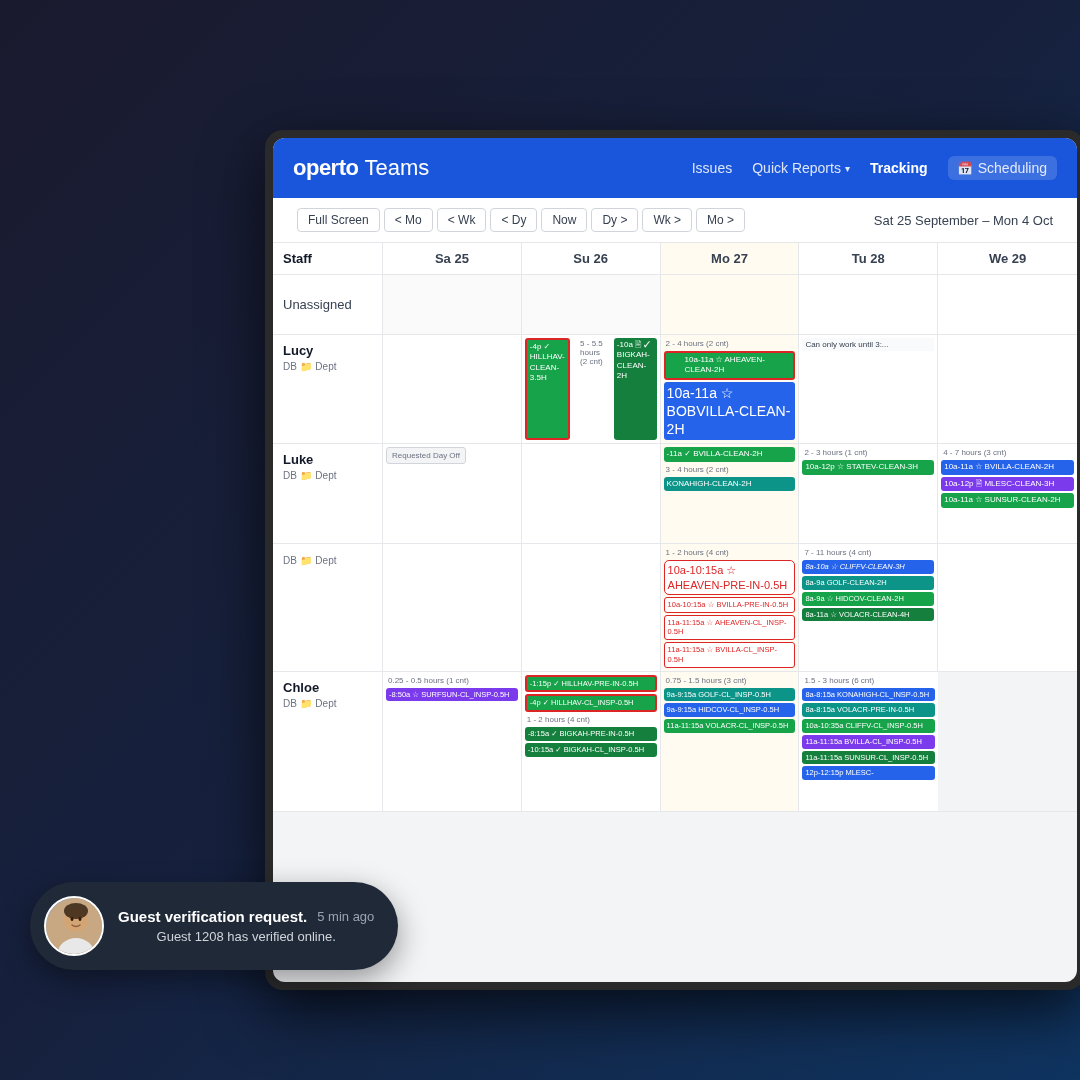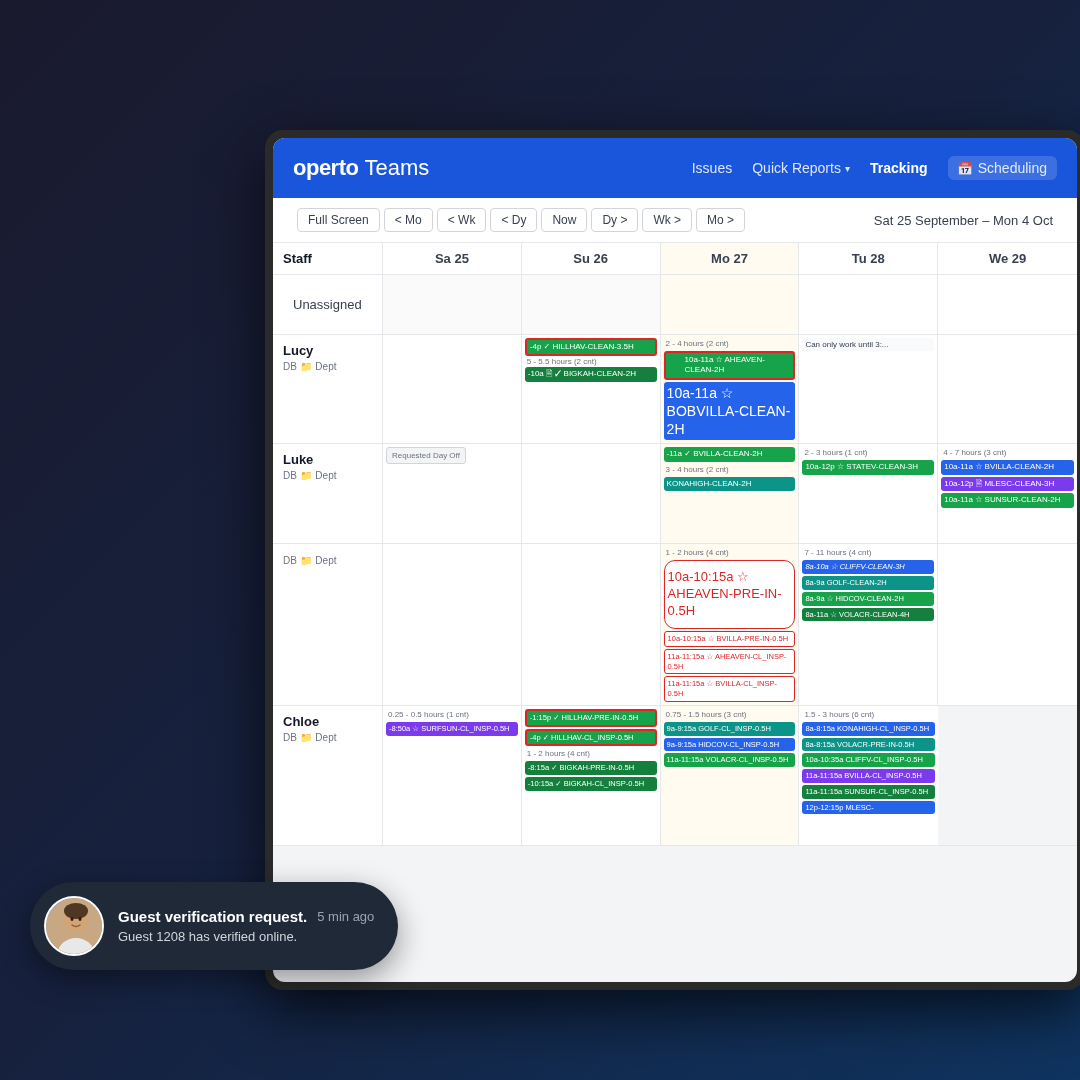--- a/index.html
+++ b/index.html
@@ -119,20 +119,21 @@
       left: 30px;
       background: #1f2937;
       border-radius: 50px;
       padding: 14px 24px 14px 14px;
       display: flex;
       align-items: center;
       gap: 14px;
       box-shadow: 0 10px 30px rgba(0,0,0,0.4);
       z-index: 100;
       max-width: 460px;
+      text-align: center;
     }
 
     .toast-avatar {
       width: 60px;
       height: 60px;
       border-radius: 50%;
       overflow: hidden;
       flex-shrink: 0;
       background: #9ca3af;
       border: 2px solid white;
@@ -214,41 +215,41 @@
     <div style="display:grid;grid-template-columns:110px repeat(5,1fr);background:white;border-bottom:1px solid #e5e7eb;">
       <div style="padding:8px 10px;font-size:13px;font-weight:700;color:#111827;border-right:1px solid #e5e7eb;">Staff</div>
       <div style="padding:8px 6px;font-size:13px;font-weight:600;color:#374151;text-align:center;border-right:1px solid #e5e7eb;">Sa 25</div>
       <div style="padding:8px 6px;font-size:13px;font-weight:600;color:#374151;text-align:center;border-right:1px solid #e5e7eb;">Su 26</div>
       <div style="padding:8px 6px;font-size:13px;font-weight:600;color:#374151;text-align:center;border-right:1px solid #e5e7eb;background:#fffbf0;">Mo 27</div>
       <div style="padding:8px 6px;font-size:13px;font-weight:600;color:#374151;text-align:center;border-right:1px solid #e5e7eb;">Tu 28</div>
       <div style="padding:8px 6px;font-size:13px;font-weight:600;color:#374151;text-align:center;">We 29</div>
     </div>
 
     <div style="display:grid;grid-template-columns:110px repeat(5,1fr);border-bottom:1px solid #e5e7eb;min-height:60px;">
-      <div style="padding:8px 20px;border-right:1px solid #e5e7eb;background:white;display:flex;align-items:center;">
+      <div style="padding:8px 10px;border-right:1px solid #e5e7eb;background:white;display:flex;align-items:center;">
         <span style="font-size:13px;color:#374151;font-weight:500;">Unassigned</span>
       </div>
       <div style="border-right:1px solid #e5e7eb;background:#fafafa;"></div>
       <div style="border-right:1px solid #e5e7eb;background:#fafafa;"></div>
       <div style="border-right:1px solid #e5e7eb;background:#fffbf0;"></div>
       <div style="border-right:1px solid #e5e7eb;background:white;"></div>
       <div style="background:white;"></div>
     </div>
 
     <div style="display:grid;grid-template-columns:110px repeat(5,1fr);border-bottom:1px solid #e5e7eb;min-height:90px;">
       <div style="padding:8px 10px;border-right:1px solid #e5e7eb;background:white;">
         <div style="font-size:13px;font-weight:700;color:#111827;">Lucy</div>
         <div style="font-size:10px;color:#6b7280;margin-top:3px;display:flex;align-items:center;gap:3px;">
           <span>DB</span>
           <span>📁</span>
           <span>Dept</span>
         </div>
       </div>
       <div style="padding:3px;border-right:1px solid #e5e7eb;background:white;"></div>
-      <div style="padding:3px;border-right:1px solid #e5e7eb;background:white;display:flex;flex-direction:column;gap:0;">
+      <div style="padding:3px;border-right:1px solid #e5e7eb;background:white;display:flex;gap:8px;">
         <div style="background:#16a34a;border:2px solid #dc2626;color:white;border-radius:3px;padding:2px 3px;font-size:8px;line-height:1.3;cursor:pointer;">-4p ✓ HILLHAV-CLEAN-3.5H</div>
         <div style="font-size:8px;color:#6b7280;padding:1px 2px;">5 - 5.5 hours (2 cnt)</div>
         <div style="background:#15803d;color:white;border-radius:3px;padding:2px 3px;font-size:8px;line-height:1.3;cursor:pointer;">-10a 🖹 ✓ BIGKAH-CLEAN-2H</div>
       </div>
       <div style="padding:3px;border-right:1px solid #e5e7eb;background:#fffbf0;display:flex;flex-direction:column;gap:2px;">
         <div style="font-size:8px;color:#6b7280;padding:1px 2px;">2 - 4 hours (2 cnt)</div>
         <div style="background:#16a34a;border:2px solid #dc2626;color:white;border-radius:3px;padding:2px 19px;font-size:8px;line-height:1.3;cursor:pointer;">10a-11a ☆ AHEAVEN-CLEAN-2H</div>
         <div style="background:#2563eb;color:white;border-radius:3px;padding:2px 3px;font-size:14px;line-height:1.3;cursor:pointer;">10a-11a ☆ BOBVILLA-CLEAN-2H</div>
       </div>
       <div style="padding:3px;border-right:1px solid #e5e7eb;background:white;display:flex;flex-direction:column;gap:2px;">
@@ -292,21 +293,21 @@
         <div style="font-size:10px;color:#6b7280;margin-top:3px;display:flex;align-items:center;gap:3px;">
           <span>DB</span>
           <span>📁</span>
           <span>Dept</span>
         </div>
       </div>
       <div style="padding:3px;border-right:1px solid #e5e7eb;background:white;"></div>
       <div style="padding:3px;border-right:1px solid #e5e7eb;background:white;"></div>
       <div style="padding:3px;border-right:1px solid #e5e7eb;background:#fffbf0;display:flex;flex-direction:column;gap:2px;">
         <div style="font-size:8px;color:#6b7280;padding:1px 2px;">1 - 2 hours (4 cnt)</div>
-        <div style="background:white;border:1px solid #dc2626;color:#dc2626;border-radius:11px;padding:8px 3px;font-size:13px;line-height:1.3;cursor:pointer;">10a-10:15a ☆ AHEAVEN-PRE-IN-0.5H</div>
+        <div style="background:white;border:1px solid #dc2626;color:#dc2626;border-radius:5px;padding:2px 3px;font-size:11px;line-height:1.3;cursor:pointer;">10a-10:15a ☆ AHEAVEN-PRE-IN-0.5H</div>
         <div style="background:white;border:1px solid #dc2626;color:#dc2626;border-radius:3px;padding:2px 3px;font-size:7.5px;line-height:1.3;cursor:pointer;">10a-10:15a ☆ BVILLA-PRE-IN-0.5H</div>
         <div style="background:white;border:1px solid #dc2626;color:#dc2626;border-radius:3px;padding:2px 3px;font-size:7.5px;line-height:1.3;cursor:pointer;">11a-11:15a ☆ AHEAVEN-CL_INSP-0.5H</div>
         <div style="background:white;border:1px solid #dc2626;color:#dc2626;border-radius:3px;padding:2px 3px;font-size:7.5px;line-height:1.3;cursor:pointer;">11a-11:15a ☆ BVILLA-CL_INSP-0.5H</div>
       </div>
       <div style="padding:3px;border-right:1px solid #e5e7eb;background:white;display:flex;flex-direction:column;gap:2px;">
         <div style="font-size:8px;color:#6b7280;padding:1px 2px;">7 - 11 hours (4 cnt)</div>
         <div style="background:#2563eb;color:white;border-radius:3px;padding:2px 3px;font-size:7.5px;line-height:1.3;cursor:pointer;font-style:italic;">8a-10a ☆ CLIFFV-CLEAN-3H</div>
         <div style="background:#0d9488;color:white;border-radius:3px;padding:2px 3px;font-size:7.5px;line-height:1.3;cursor:pointer;">8a-9a GOLF-CLEAN-2H</div>
         <div style="background:#16a34a;color:white;border-radius:3px;padding:2px 3px;font-size:7.5px;line-height:1.3;cursor:pointer;">8a-9a ☆ HIDCOV-CLEAN-2H</div>
         <div style="background:#15803d;color:white;border-radius:3px;padding:2px 3px;font-size:7.5px;line-height:1.3;cursor:pointer;">8a-11a ☆ VOLACR-CLEAN-4H</div>

